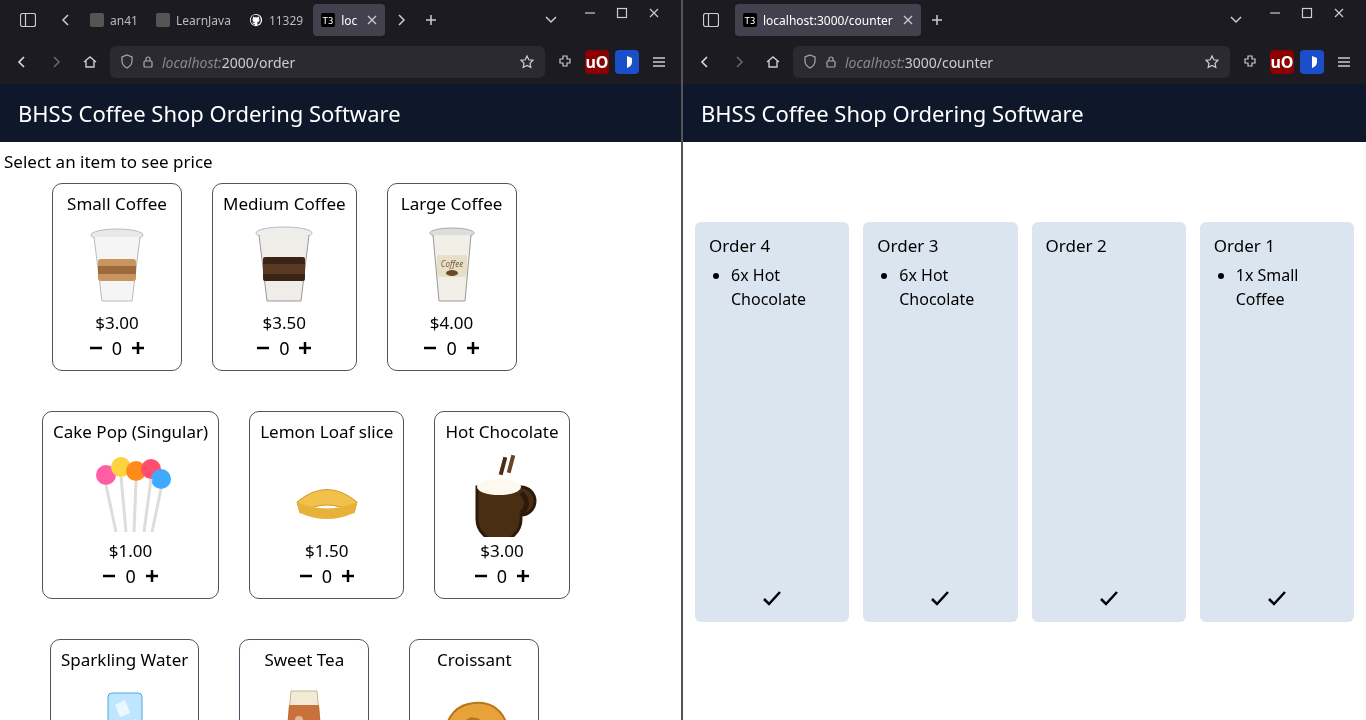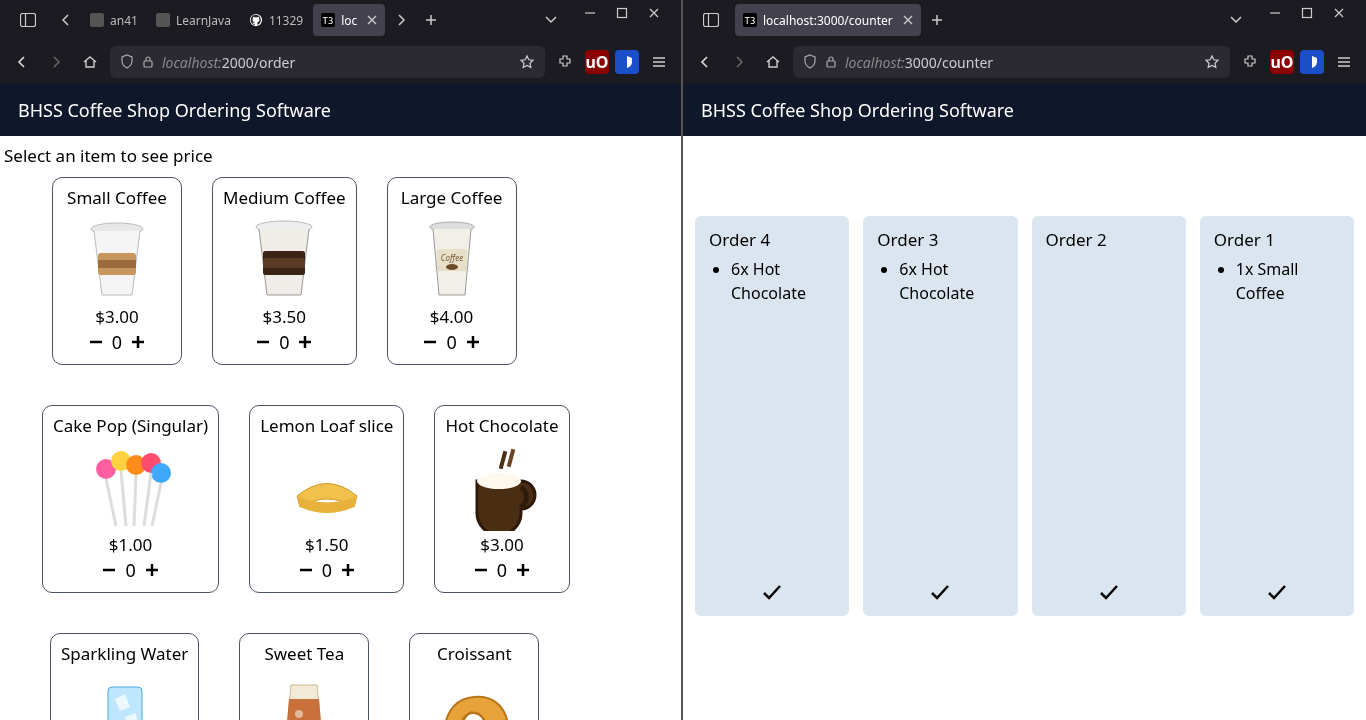--- a/index.html
+++ b/index.html
@@ -23,21 +23,21 @@
   .navbtn { width:28px;height:28px;display:flex;align-items:center;justify-content:center;border-radius:4px;color:#ccc; }
   .navbtn.disabled { color:#666; }
   .addrrow { display:flex; align-items:center; height:44px; padding:0 8px; gap:6px; }
   .addrbar { flex:1; display:flex; align-items:center; background:#2b2a33; border-radius:6px; height:32px; padding:0 10px; gap:8px; color:#ccc; font-size:14px; }
   .addrbar .url-dim { color:#888;font-style:italic; }
   .ext { width:24px;height:24px;display:flex;align-items:center;justify-content:center;border-radius:4px;font-size:16px;font-weight:bold; }
   .ext.red { background:#8b0000;color:#fff; }
   .ext.blue { background:#1a4fc9;color:#fff; }
 
   
-  .app-header { background:#0f172a; color:#fff; padding:14px 18px; font-size:18px; }
+  .app-header { background:#0f172a; color:#fff; padding:14px 18px; font-size:22px; }
 
   
   .viewport { flex:1; overflow:auto; background:#fff; }
   .prompt { font-size:17px; padding:8px 4px 10px 4px; }
   .item-grid { display:flex; flex-wrap:wrap; gap:40px 30px; padding:0 50px 40px 50px; justify-content:flex-start; }
   .card { border:1.5px solid #4b5563; border-radius:10px; padding:8px 10px 10px 10px; display:flex; flex-direction:column; align-items:center; min-width:130px; }
   .card-title { font-size:17px; margin-bottom:4px; text-align:center; }
   .card-img { width:90px; height:90px; display:flex; align-items:center; justify-content:center; }
   .price { font-size:17px; margin-top:2px; }
   .qtyrow { display:flex; align-items:center; gap:4px; font-size:18px; margin-top:2px; }

